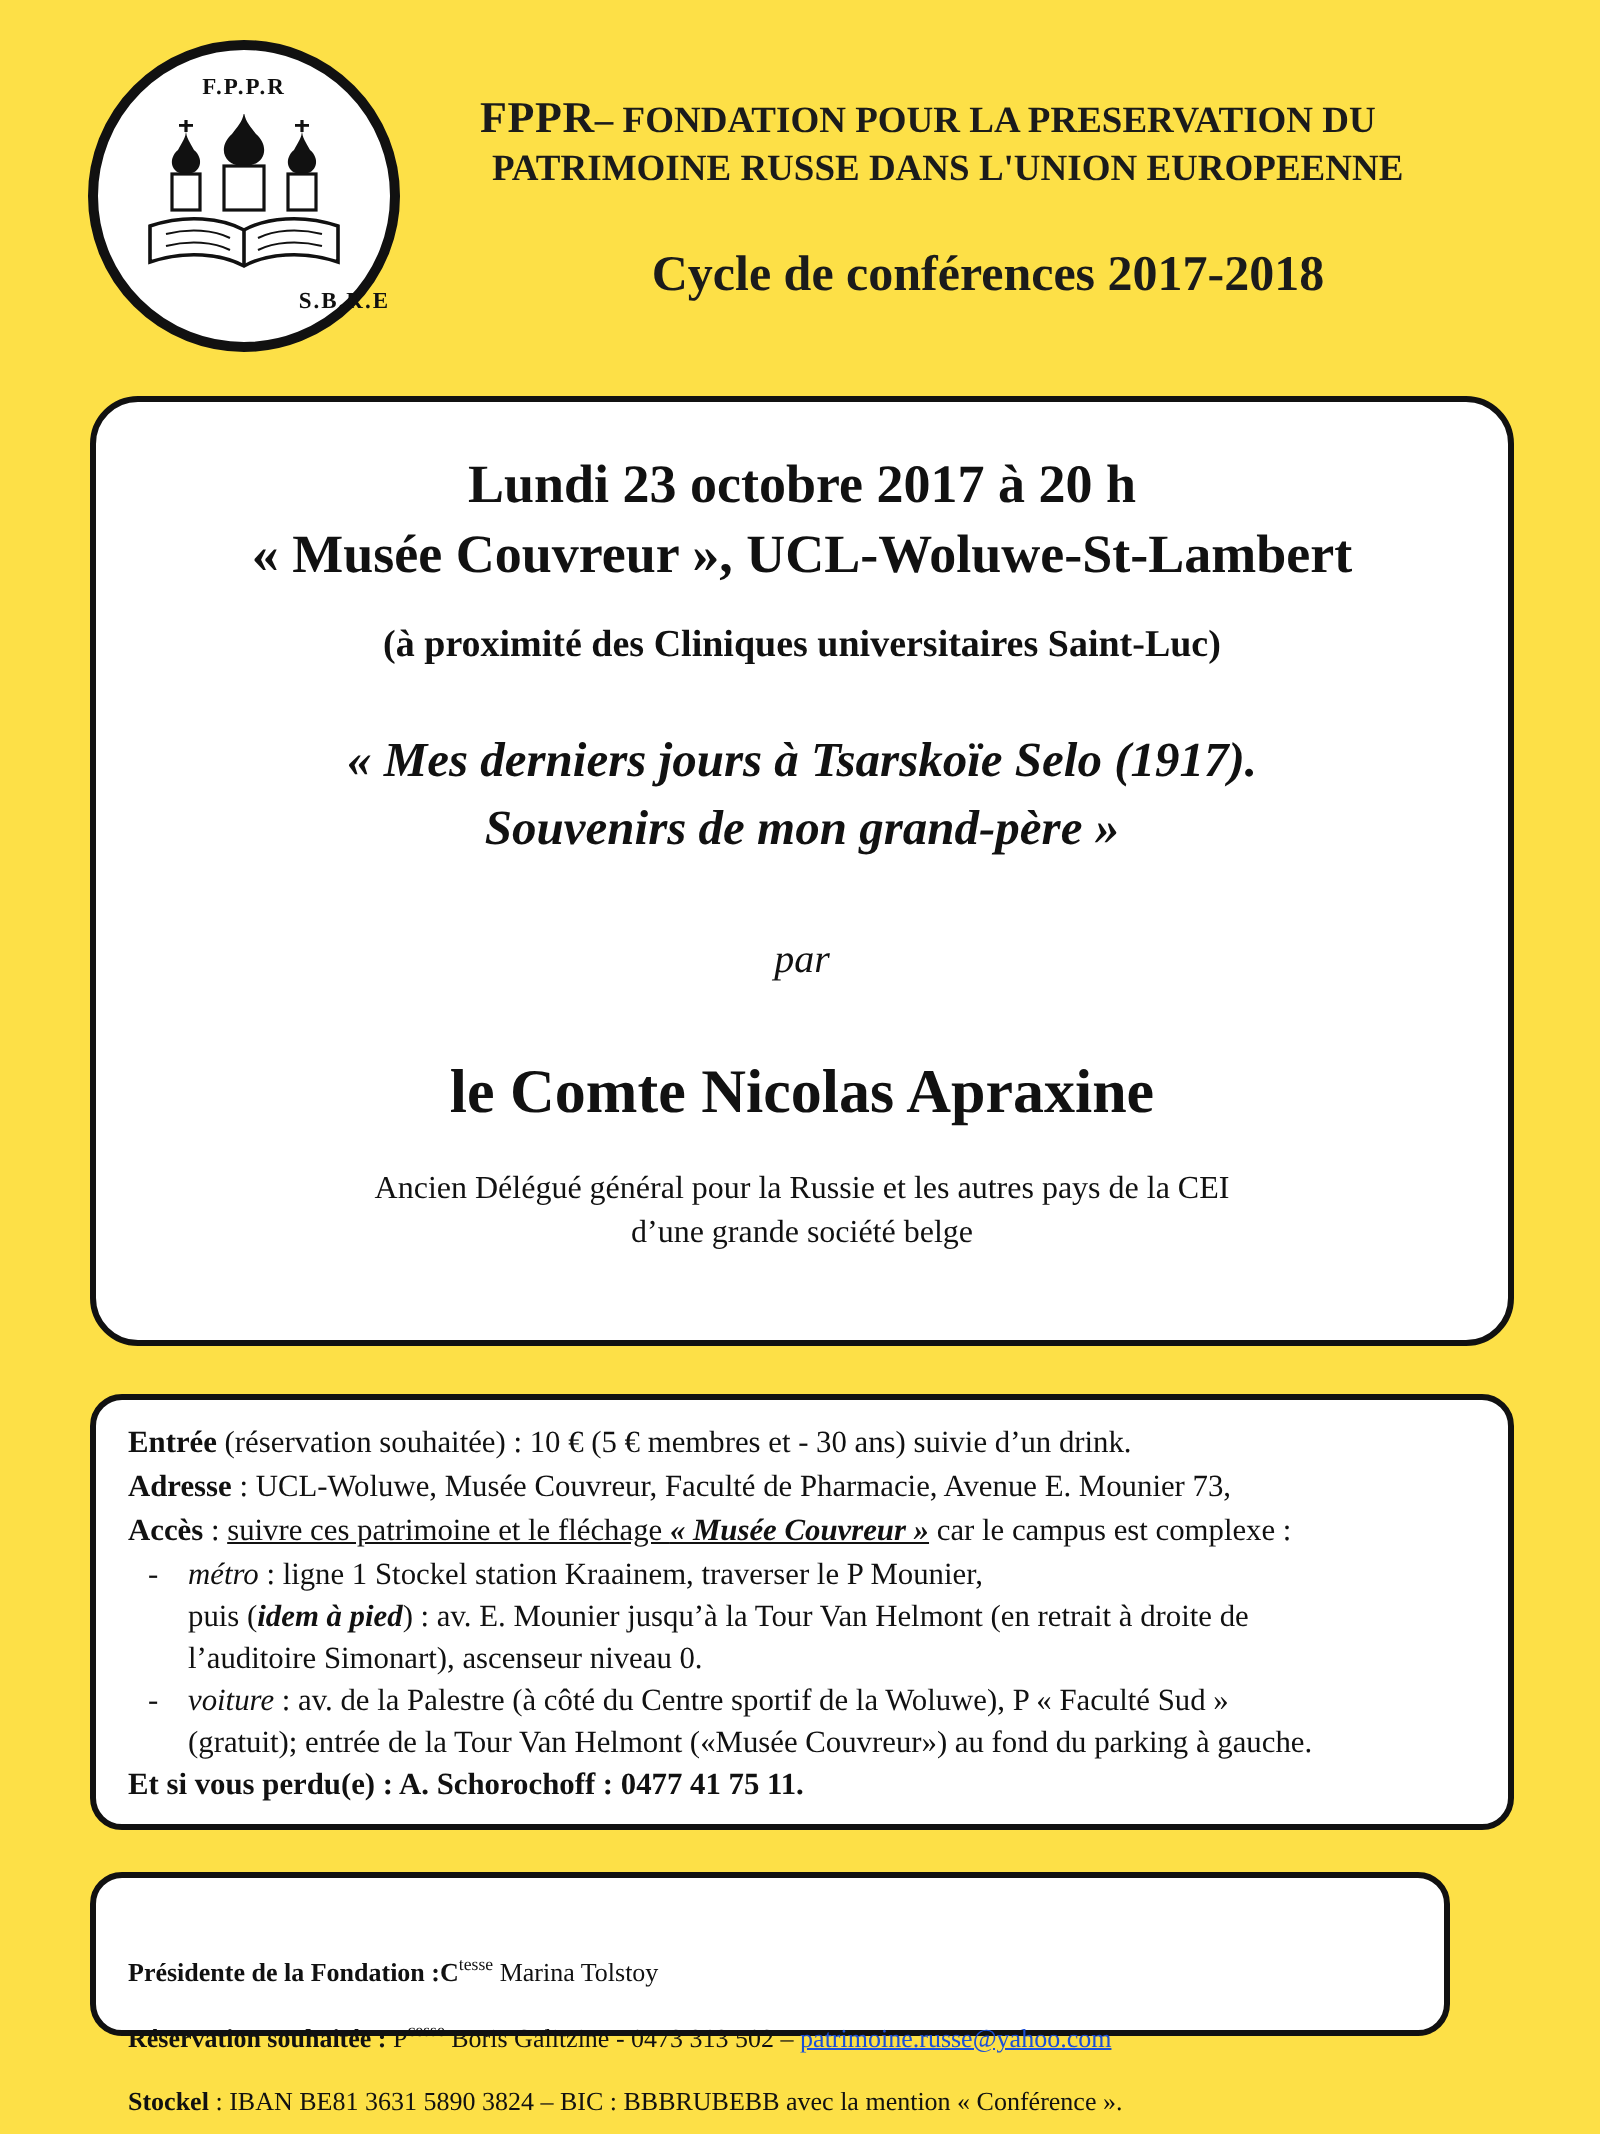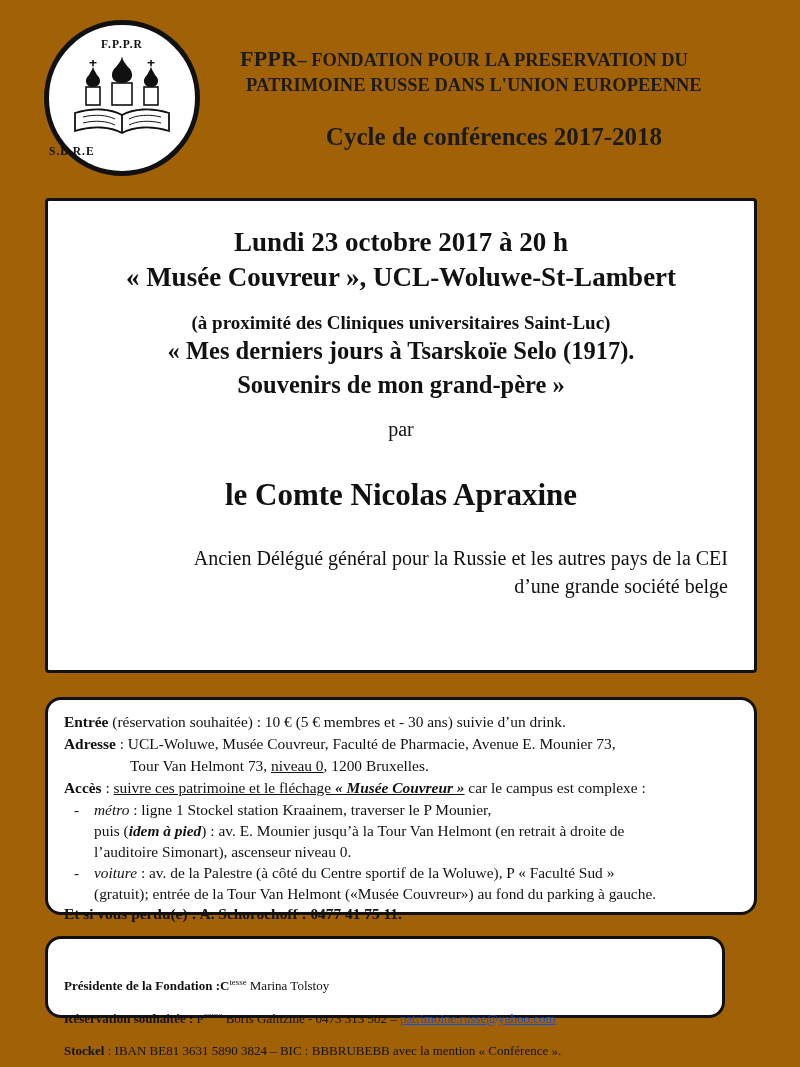--- a/index.html
+++ b/index.html
@@ -9,21 +9,21 @@
   body {
     width: 800px;
     height: 1067px;
     background: #ffffff;
     font-family: "Liberation Serif", serif;
   }
   .poster {
     position: relative;
     width: 800px;
     height: 1067px;
-    background: #a16207;
+    background: #fde047;
     box-sizing: border-box;
     overflow: hidden;
   }
 
   
   .header {
     position: relative;
     height: 190px;
   }
   .logo {
@@ -47,21 +47,21 @@
     font-weight: bold;
     letter-spacing: 1px;
     font-family: "Liberation Serif", serif;
     color: #111;
   }
   .logo-bottom-text {
     position: absolute;
     bottom: 14px;
     left: 0;
     width: 100%;
-    text-align: left;
+    text-align: right;
     font-size: 11.5px;
     font-weight: bold;
     letter-spacing: 1px;
     font-family: "Liberation Serif", serif;
     color: #111;
   }
   .logo-art {
     position: absolute;
     top: 32px;
     left: 18px;
@@ -102,21 +102,21 @@
     background: #ffffff;
     border: 3.5px solid #111111;
     box-sizing: border-box;
   }
   .main-box {
     position: absolute;
     left: 45px;
     top: 198px;
     width: 712px;
     height: 475px;
-    border-radius: 4px;
+    border-radius: 24px;
     text-align: center;
     padding: 24px 26px 0 26px;
   }
   .line1 {
     font-size: 27px;
     font-weight: bold;
     color: #111;
     line-height: 1.28;
   }
   .line2 {
@@ -125,42 +125,44 @@
     color: #111;
     line-height: 1.28;
   }
   .line3 {
     font-size: 19px;
     font-weight: bold;
     color: #111;
     margin-top: 18px;
   }
   .title-italic {
+    margin-top: 30px;
     font-size: 24.5px;
+    font-style: italic;
     font-weight: bold;
     color: #111;
     line-height: 1.4;
   }
   .par {
-    margin-top: 15px;
+    margin-top: 36px;
     font-size: 20px;
     color: #111;
+    font-style: italic;
   }
   .speaker {
     margin-top: 36px;
     font-size: 31px;
     font-weight: bold;
     color: #111;
   }
   .speaker-sub {
-    margin-top: 31px;
-    font-size: 20px;
+    margin-top: 20px;
+    font-size: 16px;
     color: #111;
     line-height: 1.42;
-    text-align: right;
   }
 
   
   .info-box {
     position: absolute;
     left: 45px;
     top: 697px;
     width: 712px;
     height: 218px;
     border-radius: 16px;
@@ -284,23 +286,20 @@
     </div>
   </div>
 
   <div class="box info-box">
     <p class="ln">
       <span class="b">Entrée</span><span> (réservation souhaitée) : 10 € (5 € membres et - 30 ans) suivie d’un drink.</span>
     </p>
     <p class="ln">
       <span class="b">Adresse</span><span> : UCL-Woluwe, Musée Couvreur, Faculté de Pharmacie, Avenue E. Mounier 73,</span>
     </p>
-    <p class="ln indent-1">
-      <span>Tour Van Helmont 73, </span><span class="u">niveau 0</span><span>, 1200 Bruxelles.</span>
-    </p>
     <p class="ln">
       <span class="b">Accès</span><span> : </span><span class="u">suivre ces patrimoine et le fléchage </span><span class="u bi">« Musée Couvreur »</span><span> car le campus est complexe :</span>
     </p>
 
     <div class="bullet-row">
       <div class="bullet-dash">-</div>
       <div class="bullet-body">
         <span class="i">métro</span><span> : ligne 1 Stockel station Kraainem, traverser le P Mounier,</span><br>
         <span>puis (</span><span class="bi">idem à pied</span><span>) : av. E. Mounier jusqu’à la Tour Van Helmont (en retrait à droite de</span><br>
         <span>l’auditoire Simonart), ascenseur niveau 0.</span>

